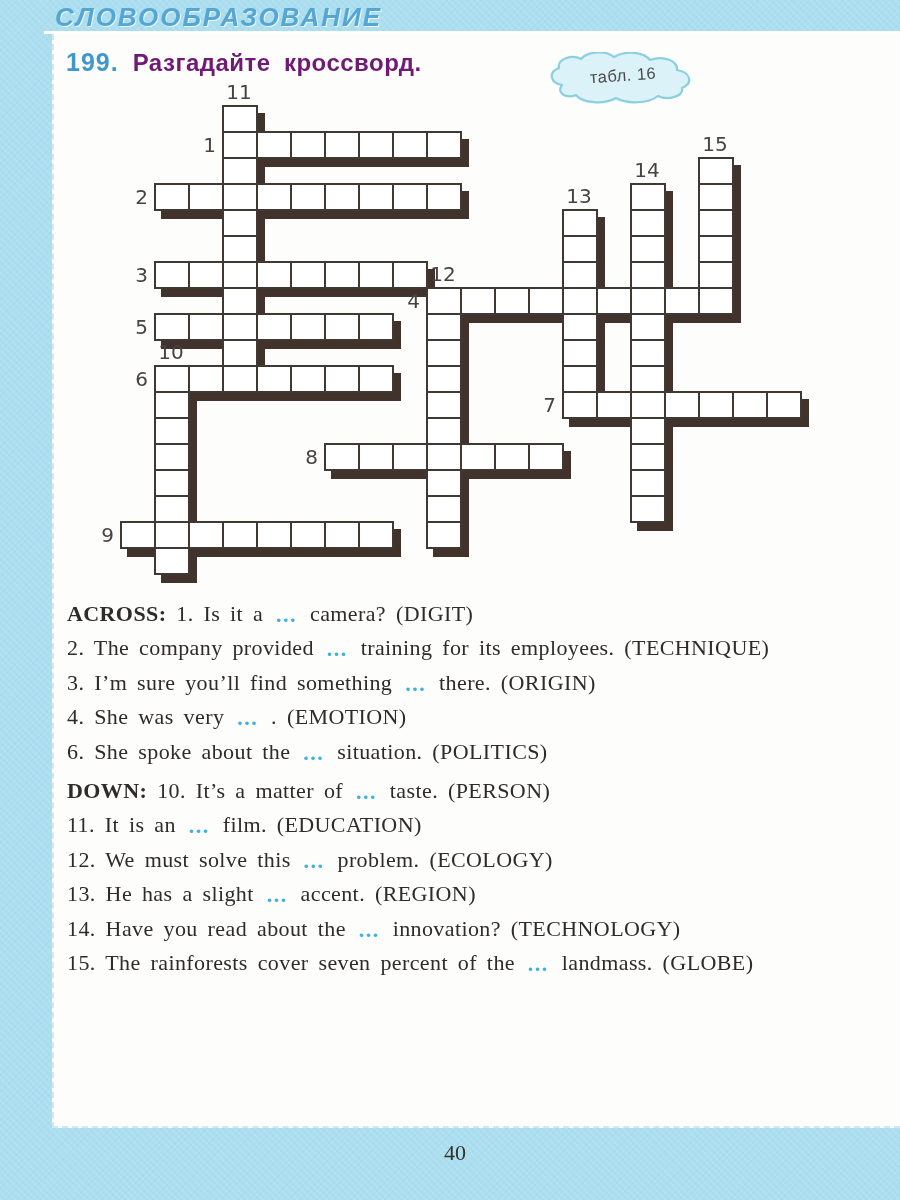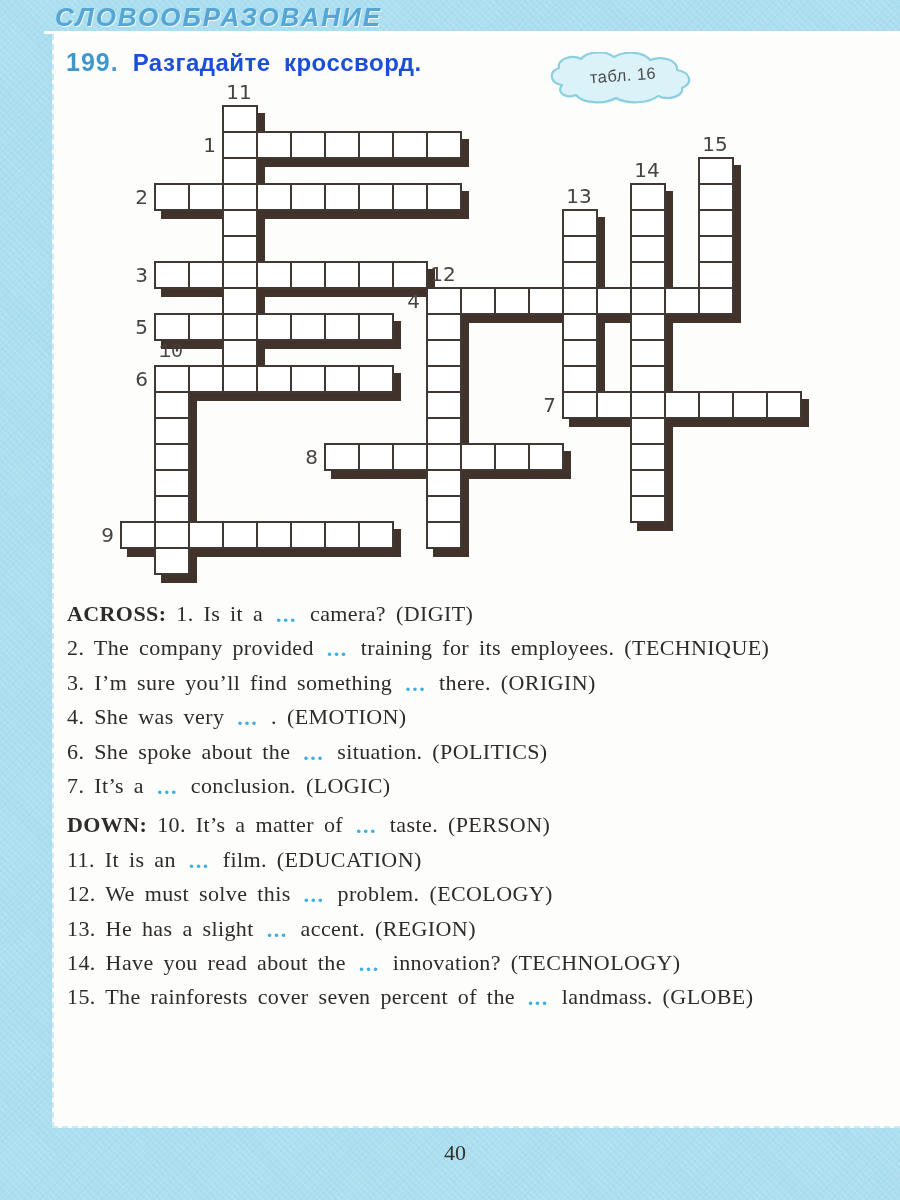--- a/index.html
+++ b/index.html
@@ -26,21 +26,21 @@
     box-sizing:border-box;
   }
   .page-topline{
     position:absolute;left:44px;top:31px;width:856px;height:3px;background:#ffffff;
   }
   .exercise-row{position:absolute;left:66px;top:48px;white-space:nowrap;}
   .ex-num{
     font:700 25px "Liberation Sans",sans-serif;color:#3e97cd;letter-spacing:1px;
   }
   .ex-instruction{
-    font:700 24px "Liberation Sans",sans-serif;color:#1d4ed8;
+    font:700 24px "Liberation Sans",sans-serif;color:#701a75;
     margin-left:14px;letter-spacing:.5px;word-spacing:6px;
   }
   .cloud-wrap{position:absolute;left:548px;top:52px;width:150px;height:54px;}
   .cloud-label{
     position:absolute;left:18px;top:14px;width:114px;text-align:center;
     font:16.5px "Liberation Sans",sans-serif;color:#4c4c4c;
     transform:rotate(-4deg);letter-spacing:.5px;
   }
   #grid{position:absolute;left:0;top:0;width:900px;height:1200px;}
   .cw-shadow{position:absolute;background:#41322b;z-index:1;}
@@ -231,35 +231,34 @@
     <div class="cw-cell" style="left: 698px; top: 287px; width: 36px; height: 28px;"></div>
     <div class="cw-num across" style="left: 174px; top: 131px; width: 42px; height: 28px;">1</div>
     <div class="cw-num across" style="left: 106px; top: 183px; width: 42px; height: 28px;">2</div>
     <div class="cw-num across" style="left: 106px; top: 261px; width: 42px; height: 28px;">3</div>
     <div class="cw-num across" style="left: 378px; top: 287px; width: 42px; height: 28px;">4</div>
     <div class="cw-num across" style="left: 106px; top: 313px; width: 42px; height: 28px;">5</div>
     <div class="cw-num across" style="left: 106px; top: 365px; width: 42px; height: 28px;">6</div>
     <div class="cw-num across" style="left: 514px; top: 391px; width: 42px; height: 28px;">7</div>
     <div class="cw-num across" style="left: 276px; top: 443px; width: 42px; height: 28px;">8</div>
     <div class="cw-num across" style="left: 72px; top: 521px; width: 42px; height: 28px;">9</div>
-    <div class="cw-num down" style="left: 151px; top: 340px; width: 40px; height: 40px; font-family: Liberation Mono, monospace;">10</div>
+    <div class="cw-num down" style="left: 151px; top: 340px; width: 40px; height: 40px;">10</div>
     <div class="cw-num down" style="left: 219px; top: 80px; width: 40px; height: 24px;">11</div>
     <div class="cw-num down" style="left: 423px; top: 262px; width: 40px; height: 24px;">12</div>
     <div class="cw-num down" style="left: 559px; top: 184px; width: 40px; height: 24px;">13</div>
     <div class="cw-num down" style="left: 627px; top: 158px; width: 40px; height: 24px;">14</div>
     <div class="cw-num down" style="left: 695px; top: 132px; width: 40px; height: 24px;">15</div>
   </div>
 
 <div class="clues">
     <div class="clue"><b>ACROSS: </b>1. Is it a <span class="gap">...</span> camera? (DIGIT)</div>
     <div class="clue">2. The company provided <span class="gap">...</span> training for its employees. (TECHNIQUE)</div>
     <div class="clue">3. I’m sure you’ll find something <span class="gap">...</span> there. (ORIGIN)</div>
     <div class="clue">4. She was very <span class="gap">...</span> . (EMOTION)</div>
     <div class="clue">6. She spoke about the <span class="gap">...</span> situation. (POLITICS)</div>
-    <div class="clue">7. It’s a <span class="gap">...</span> conclusion. (LOGIC)</div>
     <div class="clue down-group"><b>DOWN: </b>10. It’s a matter of <span class="gap">...</span> taste. (PERSON)</div>
     <div class="clue">11. It is an <span class="gap">...</span> film. (EDUCATION)</div>
     <div class="clue">12. We must solve this <span class="gap">...</span> problem. (ECOLOGY)</div>
     <div class="clue">13. He has a slight <span class="gap">...</span> accent. (REGION)</div>
     <div class="clue">14. Have you read about the <span class="gap">...</span> innovation? (TECHNOLOGY)</div>
     <div class="clue">15. The rainforests cover seven percent of the <span class="gap">...</span> landmass. (GLOBE)</div>
   </div>
 
 <div class="page-num">40</div>
 

